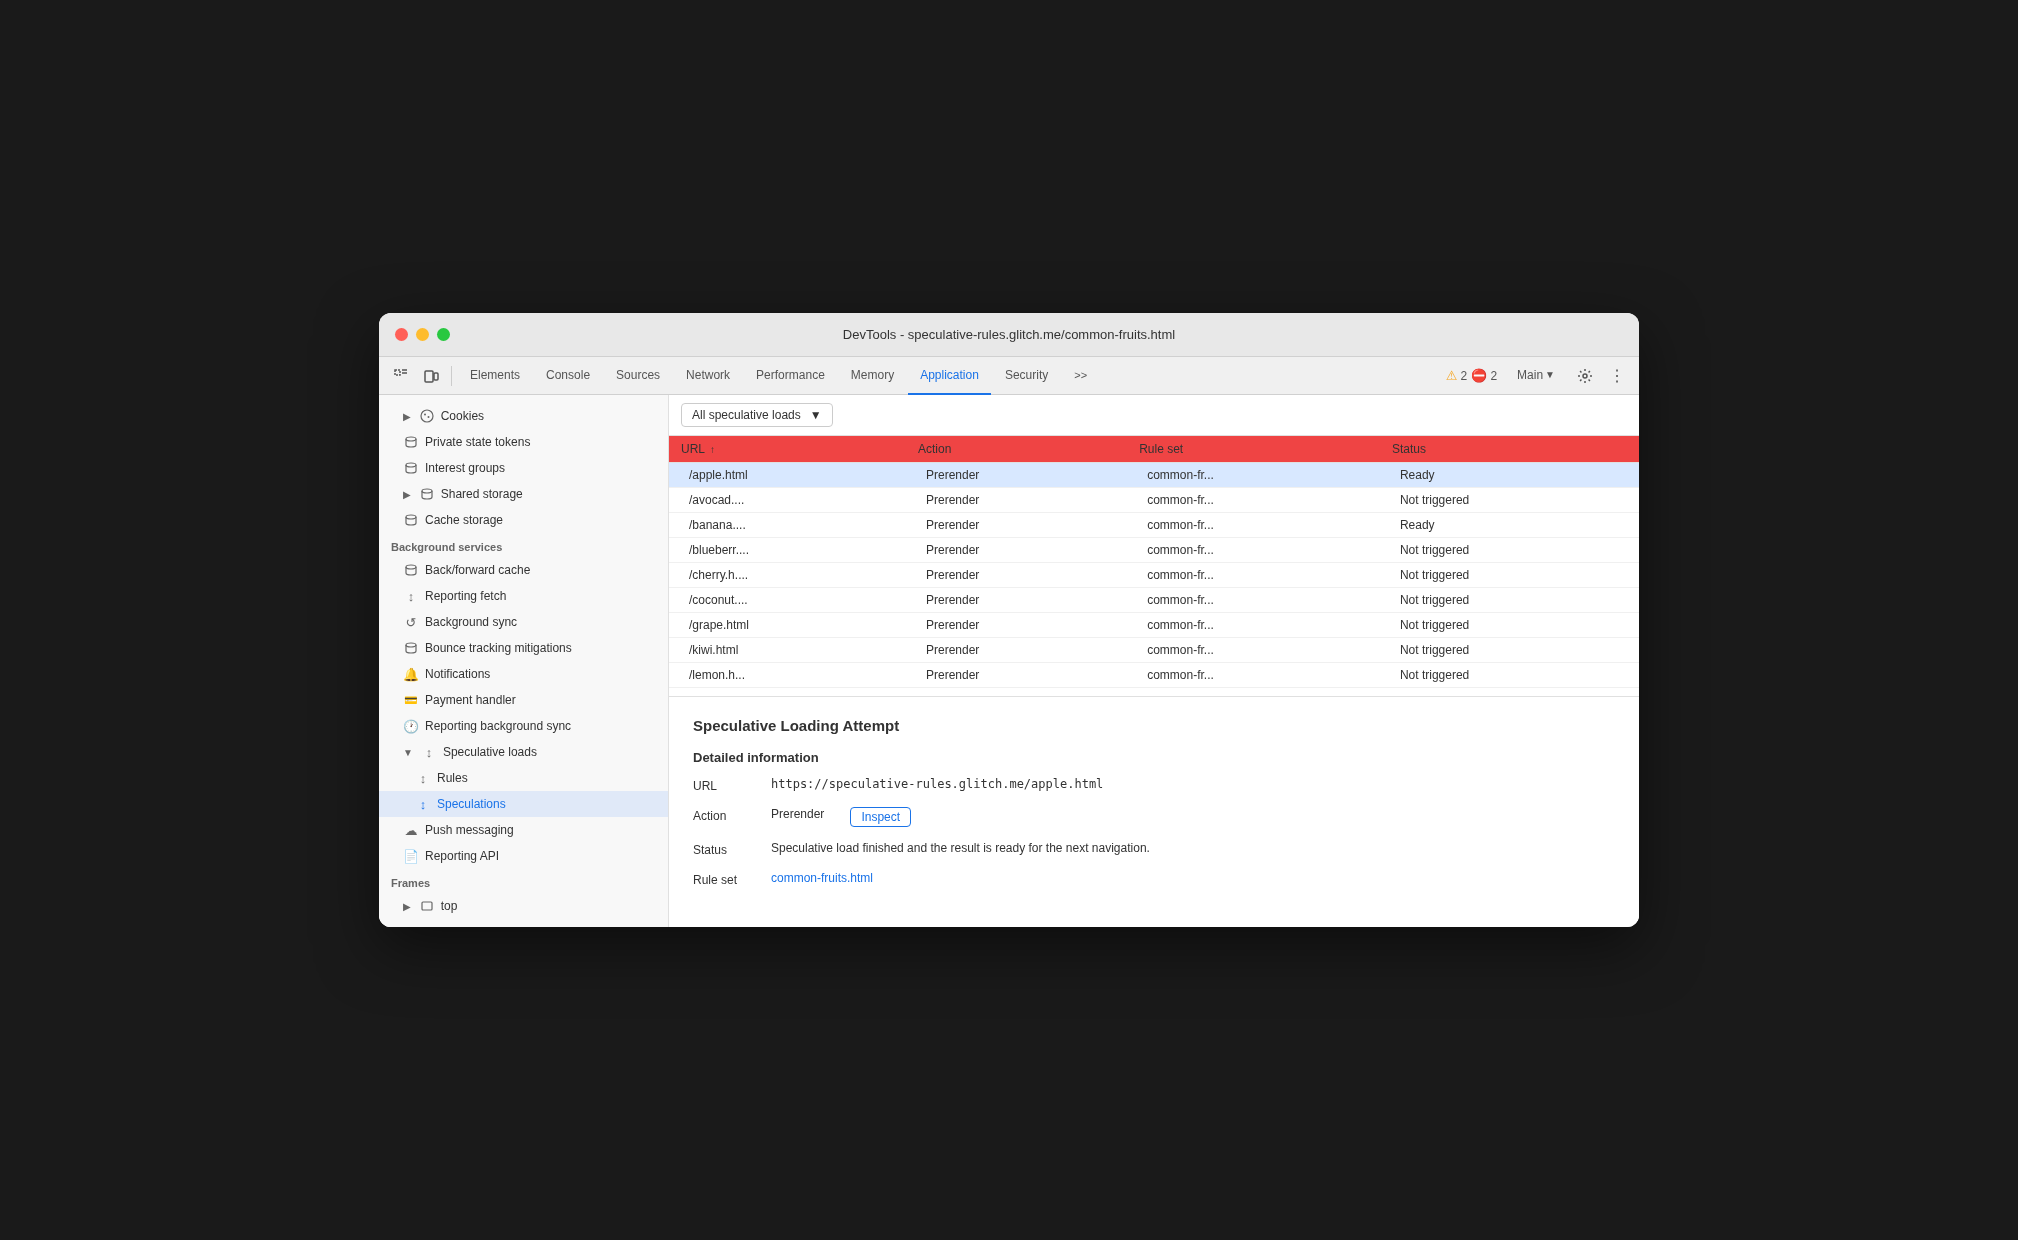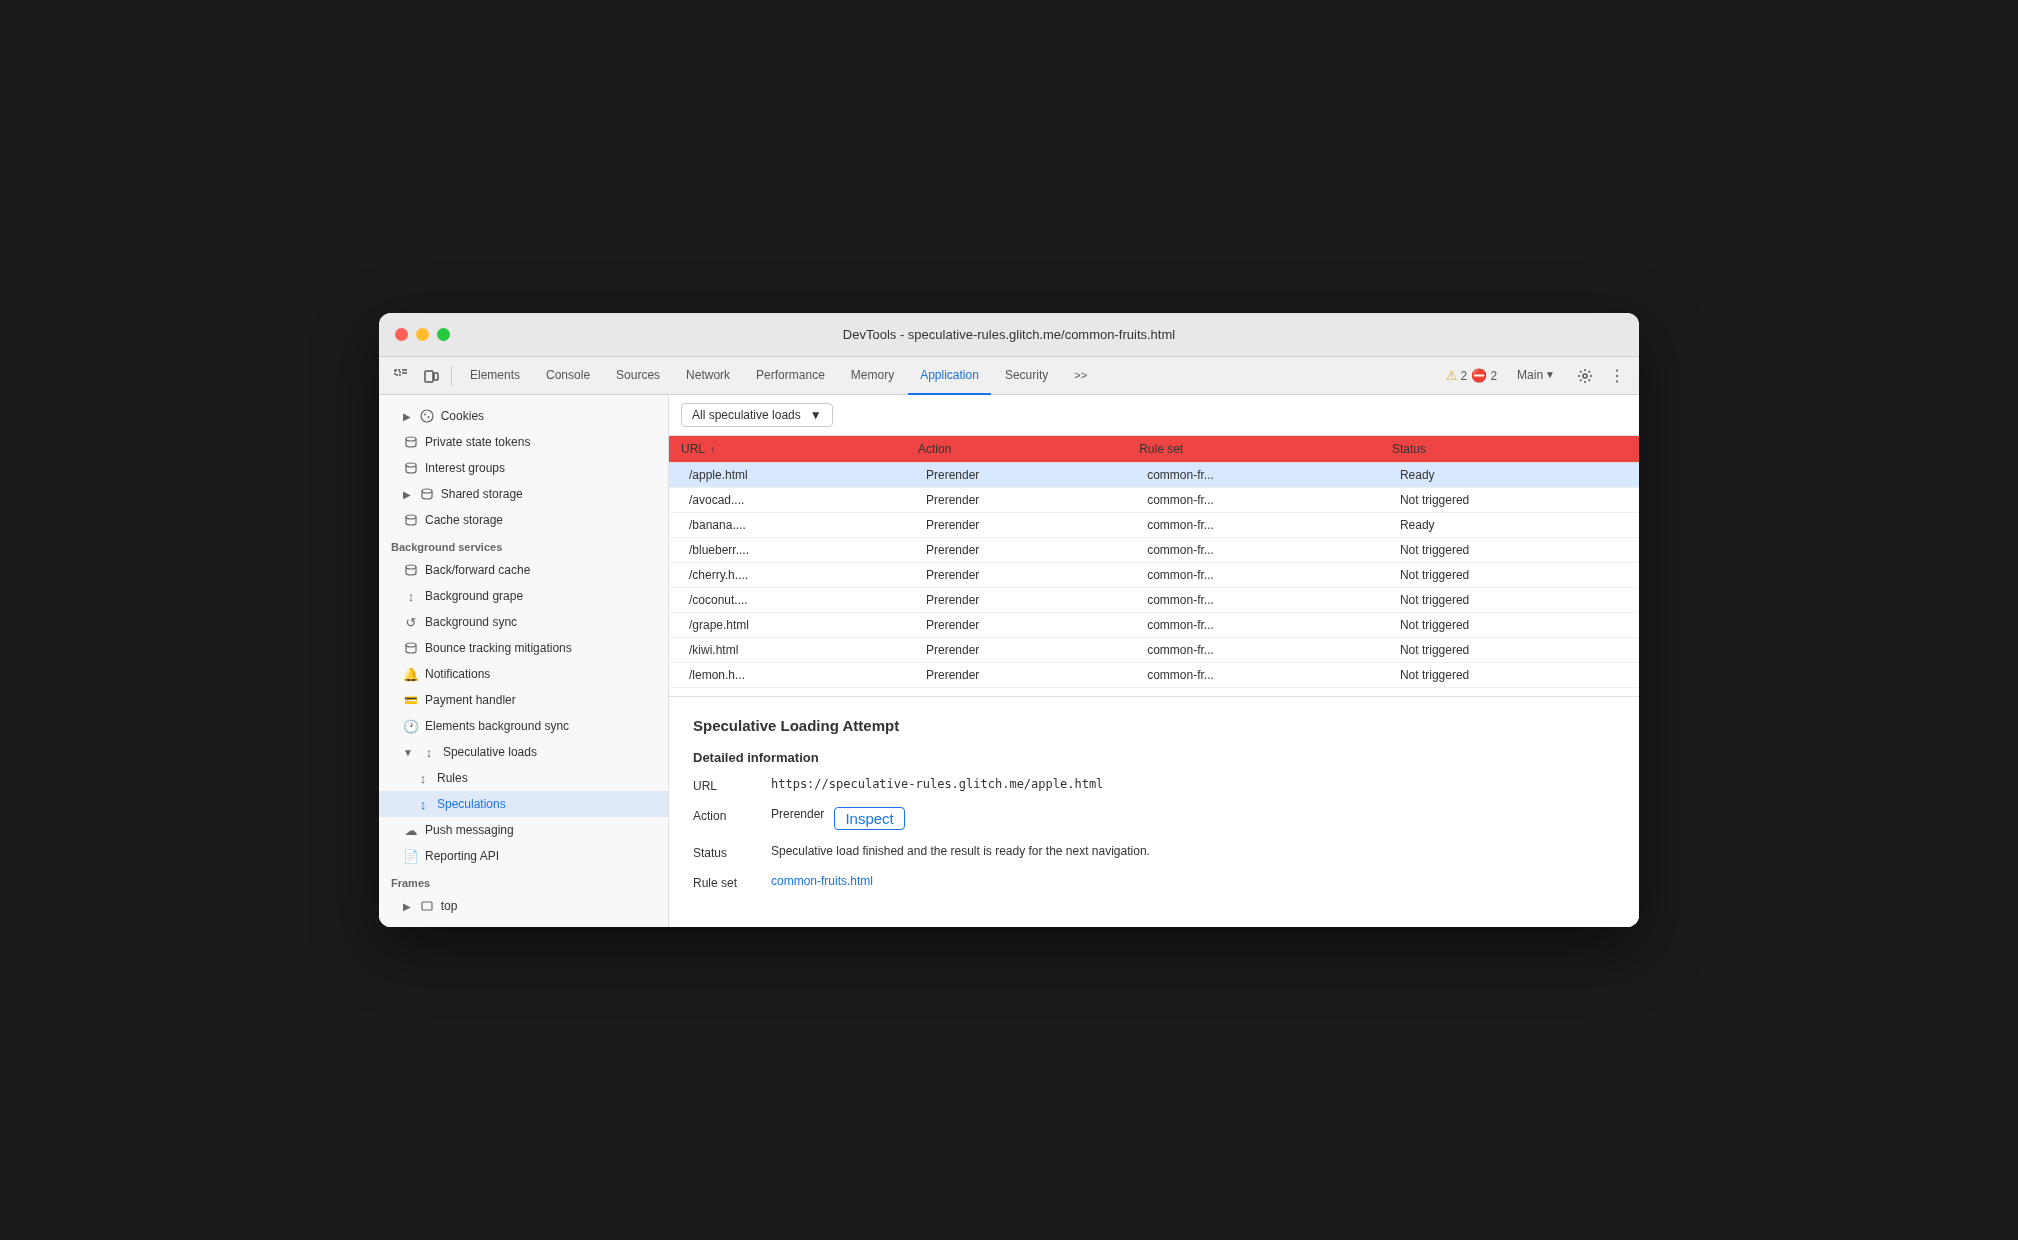--- a/index.html
+++ b/index.html
@@ -247,25 +247,25 @@
     .detail-value.mono {
       font-family: 'SF Mono', 'Menlo', monospace;
       font-size: 12px;
     }
     .inspect-btn {
       display: inline-flex;
       align-items: center;
       padding: 2px 10px;
       border: 1px solid #1a73e8;
       border-radius: 4px;
-      font-size: 15px;
+      font-size: 12px;
       color: #1a73e8;
       cursor: pointer;
       background: #fff;
-      margin-left: 2px;
+      margin-left: 18px;
     }
     .link-value {
       color: #1a73e8;
       text-decoration: none;
       font-size: 12px;
     }
     .status-text {
       font-size: 12px;
       color: #333;
     }
@@ -417,21 +417,21 @@
           <svg width="14" height="14" viewBox="0 0 14 14" fill="none">
             <ellipse cx="7" cy="4" rx="5" ry="2" stroke="#666" stroke-width="1.2"></ellipse>
             <path d="M2 4v6c0 1.1 2.24 2 5 2s5-.9 5-2V4" stroke="#666" stroke-width="1.2"></path>
           </svg>
         </span>
         <span class="sidebar-label">Back/forward cache</span>
       </div>
 
       <div class="sidebar-item sidebar-indent1">
         <span class="sidebar-icon" style="font-size:13px;">↕</span>
-        <span class="sidebar-label">Background grape</span>
+        <span class="sidebar-label">Reporting fetch</span>
       </div>
 
       <div class="sidebar-item sidebar-indent1">
         <span class="sidebar-icon" style="font-size:13px;">↺</span>
         <span class="sidebar-label">Background sync</span>
       </div>
 
       <div class="sidebar-item sidebar-indent1">
         <span class="sidebar-icon">
           <svg width="14" height="14" viewBox="0 0 14 14" fill="none">
@@ -447,21 +447,21 @@
         <span class="sidebar-label">Notifications</span>
       </div>
 
       <div class="sidebar-item sidebar-indent1">
         <span class="sidebar-icon" style="font-size:11px;">💳</span>
         <span class="sidebar-label">Payment handler</span>
       </div>
 
       <div class="sidebar-item sidebar-indent1">
         <span class="sidebar-icon" style="font-size:13px;">🕐</span>
-        <span class="sidebar-label">Elements background sync</span>
+        <span class="sidebar-label">Reporting background sync</span>
       </div>
 
       <div class="sidebar-item sidebar-indent1">
         <span class="chevron">▼</span>
         <span class="sidebar-icon" style="font-size:13px;">↕</span>
         <span class="sidebar-label">Speculative loads</span>
       </div>
 
       <div class="sidebar-item sidebar-indent2">
         <span class="sidebar-icon" style="font-size:13px;">↕</span>

